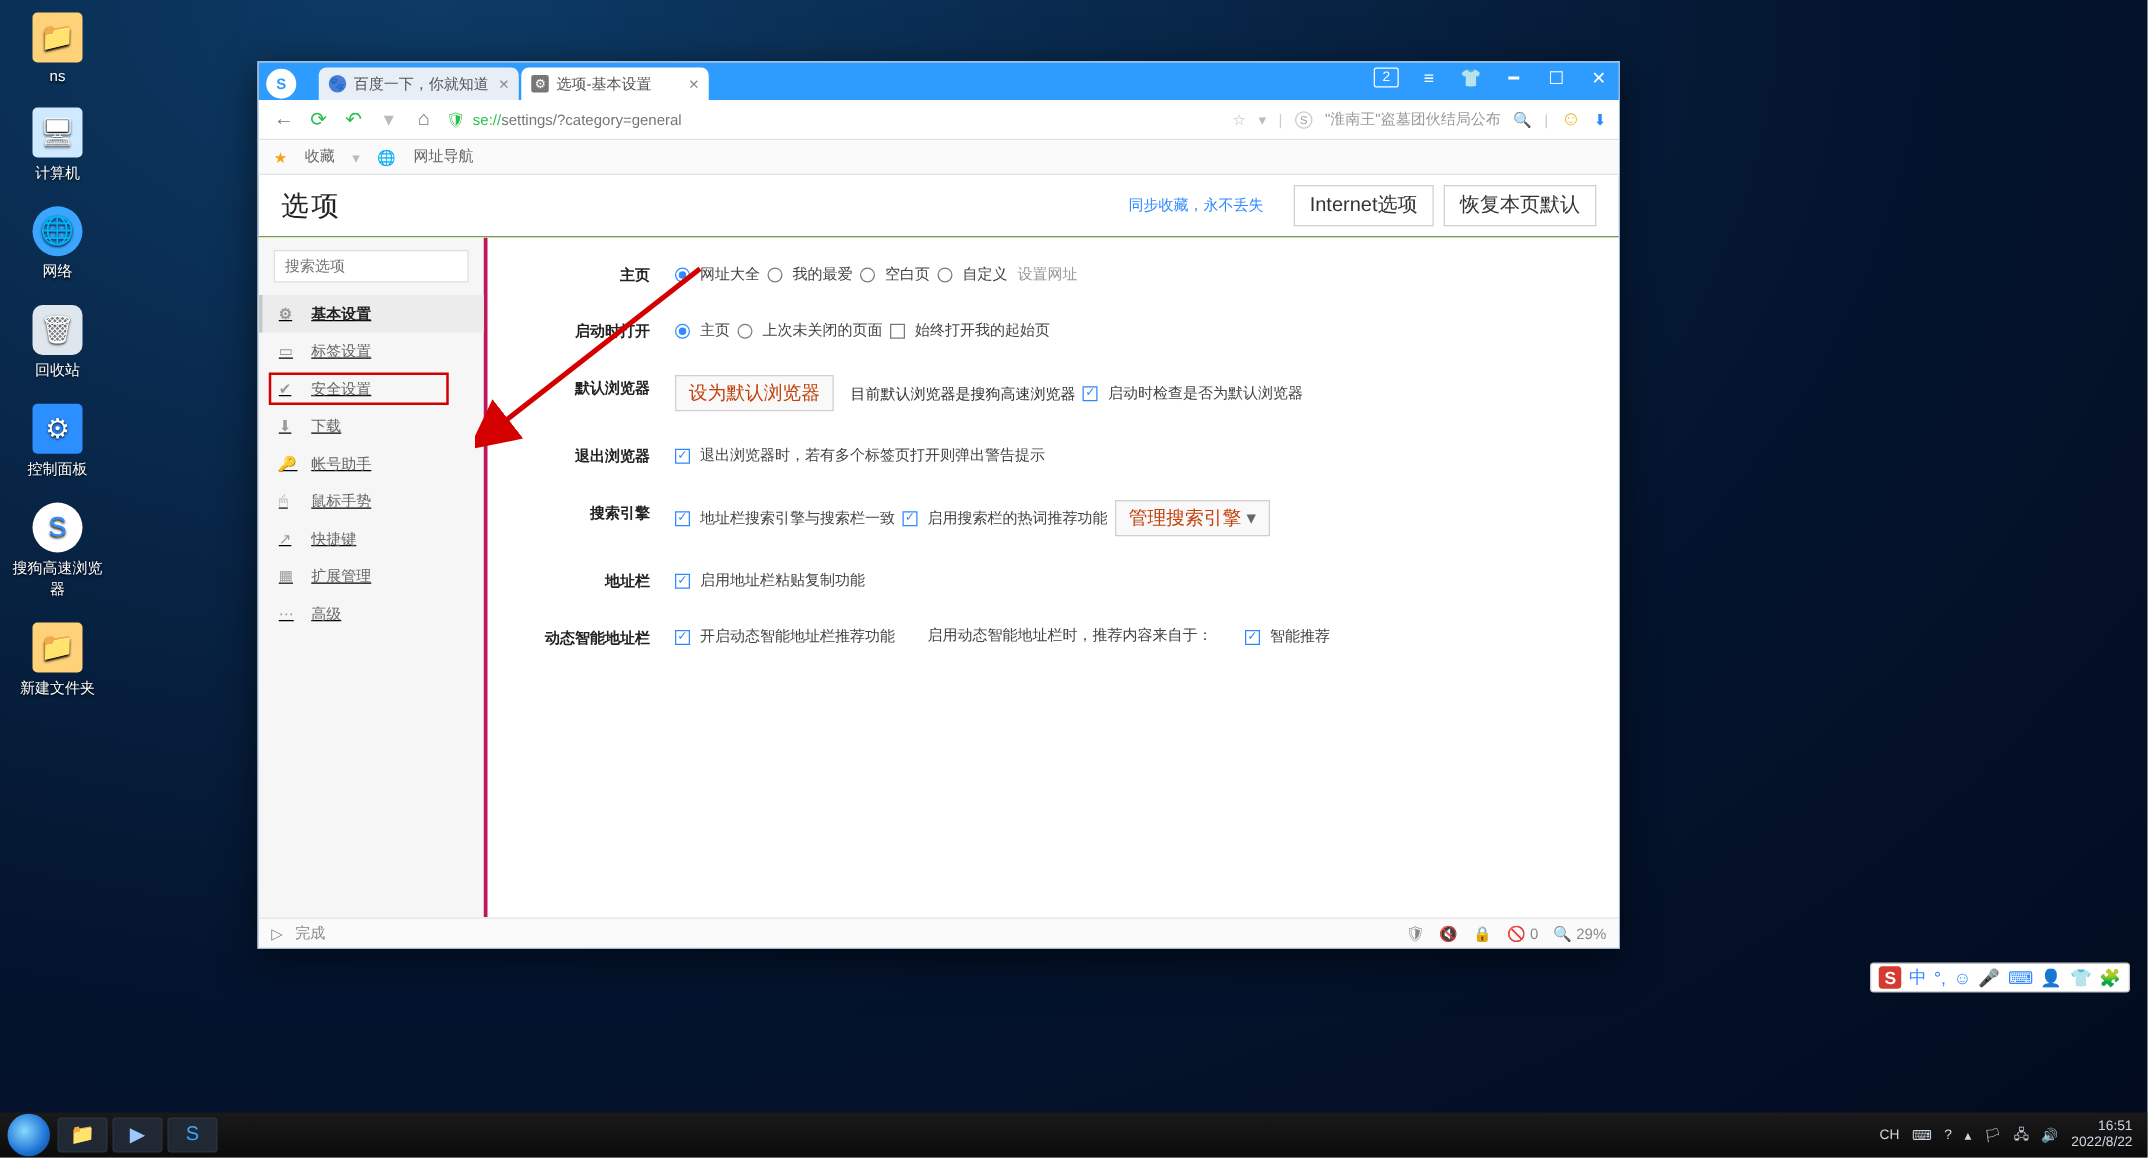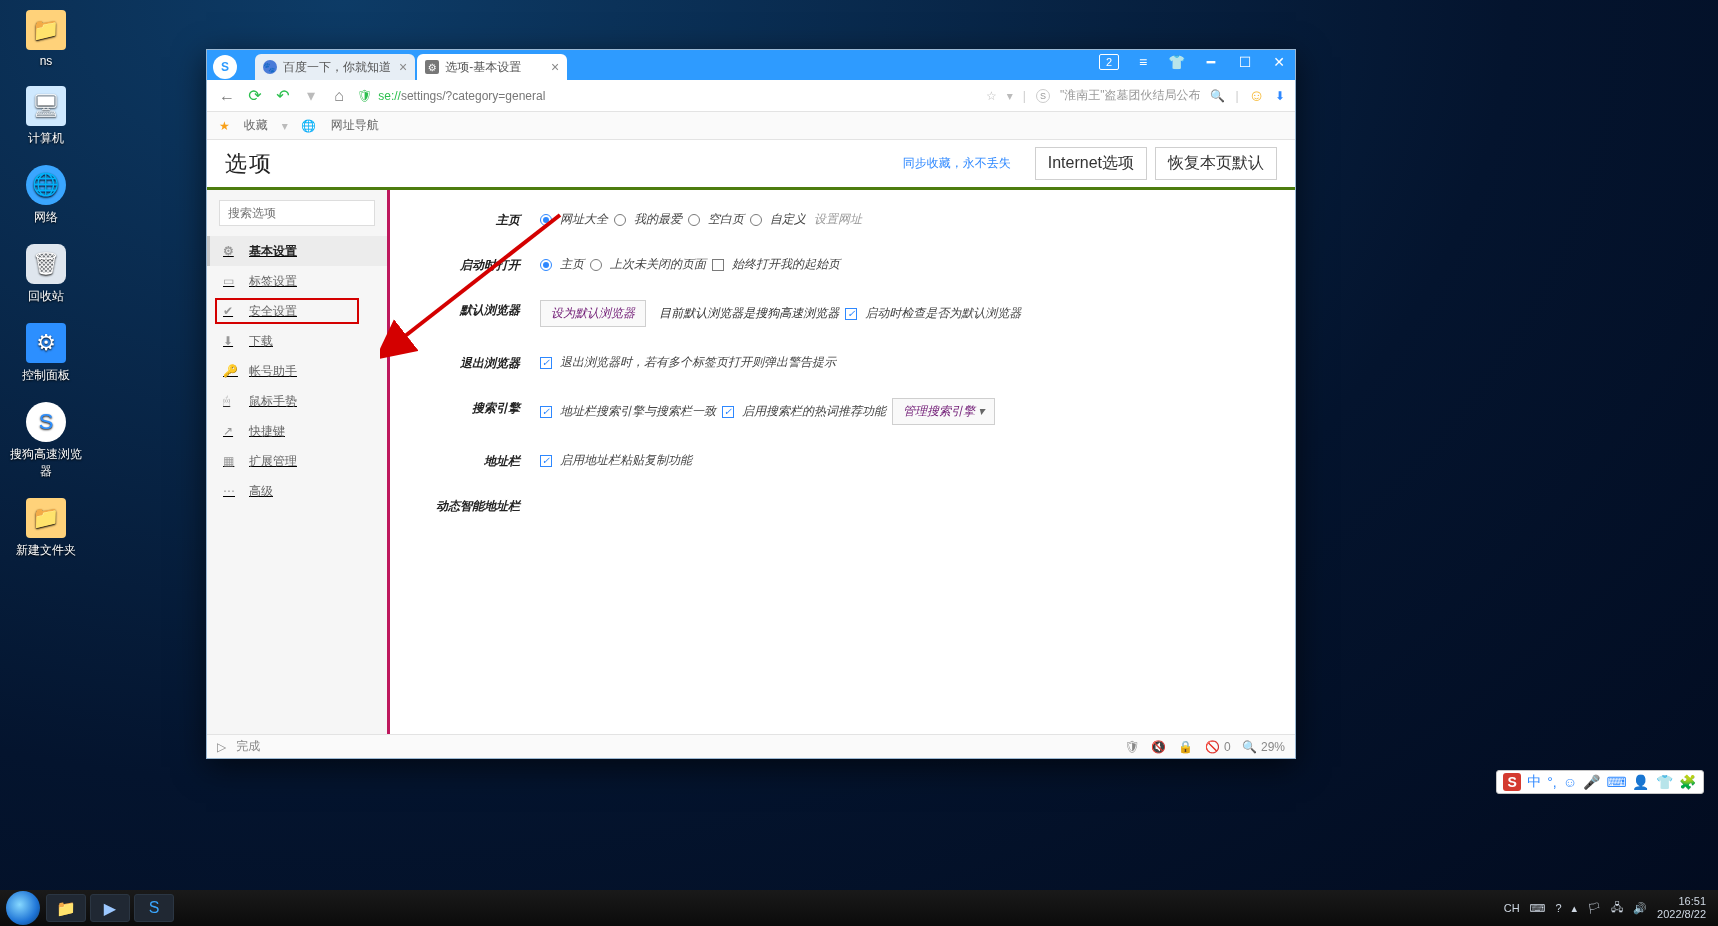--- a/index.html
+++ b/index.html
@@ -46,50 +46,50 @@
   .addr-field .sec { color:#2cbf4e;}
   .addr-spacer { flex:1 1 auto; }
   .addr-right { color:#999; display:flex; align-items:center; gap:10px;}
   .addr-right .starbar { color:#bbb;}
   .addr-right .smiley { color:#f6b62b; font-size:16px;}
 
   .favbar { height: 28px; background:#fafafa; border-bottom:1px solid #e3e3e3; display:flex; align-items:center; padding:0 12px; gap:14px; color:#666;}
   .favbar .star { color:#f8a01a;}
 
   
-  .settings-header { height: 50px; border-bottom:3px solid #4d7c0f; display:flex; align-items:center; padding: 0 18px;}
+  .settings-header { height: 50px; border-bottom:1px solid #4d7c0f; display:flex; align-items:center; padding: 0 18px;}
   .settings-title { font-size: 22px; color:#222; letter-spacing: 2px;}
   .settings-header .spacer { flex:1;}
   .sync-link { color:#2e88ff; font-size:12px; margin-right:16px;}
   .hdr-btn { border:1px solid #cfcfcf; background:#fff; padding:5px 12px; font-size:16px; color:#333; margin-left:8px;}
 
   
   .settings-body { flex:1; display:flex; overflow:hidden; background:#fff;}
   .sidebar { width: 183px; border-right:3px solid #be185d; background:#f6f6f6; padding-top:10px;text-decoration:underline;}
   .side-search { margin:0 12px 10px; }
   .side-search input { width:100%; height:26px; border:1px solid #ddd; padding:0 8px; background:#fff; color:#999; font-size:12px;}
   .side-item { height:30px; display:flex; align-items:center; padding:0 16px; gap:12px; color:#666; font-size:12px; position:relative;}
   .side-item.active { background:#ececec; color:#222; font-weight:bold; border-left:3px solid #c8c8c8; padding-left:13px;}
   .side-ic { width:14px; color:#999; font-size:12px;}
   
   .side-highlight { position:absolute; left:8px; right:28px; top:2px; bottom:2px; border:2px solid #d40000; pointer-events:none;}
 
   .content { flex:1; overflow:auto; padding: 20px 30px 60px 30px; color:#333;}
-  .row { display:flex; margin-bottom: 26px; font-style: italic; }
+  .row { display:flex; margin-bottom: 26px; }
   .row-label { width:100px; text-align:right; font-weight:bold; font-size:12px; color:#222; padding-top:2px;}
   .row-body { margin-left:20px; display:flex; flex-direction:row; gap:6px; font-size:12px; color:#444;}
   .radio, .check { display:flex; align-items:center; gap:8px;}
   .radio .r { width:12px; height:12px; border:1px solid #7a7a7a; border-radius:50%; display:inline-flex; align-items:center; justify-content:center;}
   .radio.sel .r::after { content:""; width:6px; height:6px; background:#2e88ff; border-radius:50%;}
   .radio.sel .r { border-color:#2e88ff;}
   .check .c { width:12px; height:12px; border:1px solid #7a7a7a; display:inline-flex; align-items:center; justify-content:center; font-size:10px; line-height:1;}
   .check.sel .c { border-color:#2e88ff; color:#2e88ff;}
   .check.sel .c::after { content:"✓"; }
   .link-small { color:#999; }
-  .inline-btn { border:1px solid #cfcfcf; background:#f9f9f9; color:#701a75; padding:4px 10px; font-size:12px; display:inline-block;}
+  .inline-btn { border:1px solid #cfcfcf; background:#f9f9f9; color:#c2410c; padding:4px 10px; font-size:15px; display:inline-block;}
   .inline-btn.dd::after { content:" ▾"; color:#666;}
   .aftertext { color:#333; margin-left:10px;}
 
   
   .statusbar { height:24px; border-top:1px solid #e3e3e3; background:#fafafa; display:flex; align-items:center; padding:0 10px; color:#888; font-size:12px; gap:10px;}
   .statusbar .right { margin-left:auto; display:flex; gap:12px; align-items:center;}
 
   
   .arrow-svg { position:absolute; pointer-events:none; }
 
@@ -335,20 +335,31 @@
         <div class="row-body">
           <div class="check sel">
               <span class="c"></span>
               <span>启用地址栏粘贴复制功能</span>
             </div>
         </div>
       </div>
 
       <div class="row">
         <div class="row-label">动态智能地址栏</div>
+        <div class="row-body">
+          <div class="check sel">
+              <span class="c"></span>
+              <span>开启动态智能地址栏推荐功能</span>
+            </div>
+          <div style="padding-left:20px;color:#444">启用动态智能地址栏时，推荐内容来自于：</div>
+          <div class="check sel" style="padding-left:20px">
+              <span class="c"></span>
+              <span>智能推荐</span>
+            </div>
+        </div>
       </div>
     </div>
   </div>
 
   <div class="statusbar">
     <span>▷</span>
     <span>完成</span>
     <div class="right">
       <span>🛡</span>
       <span>🔇</span>

